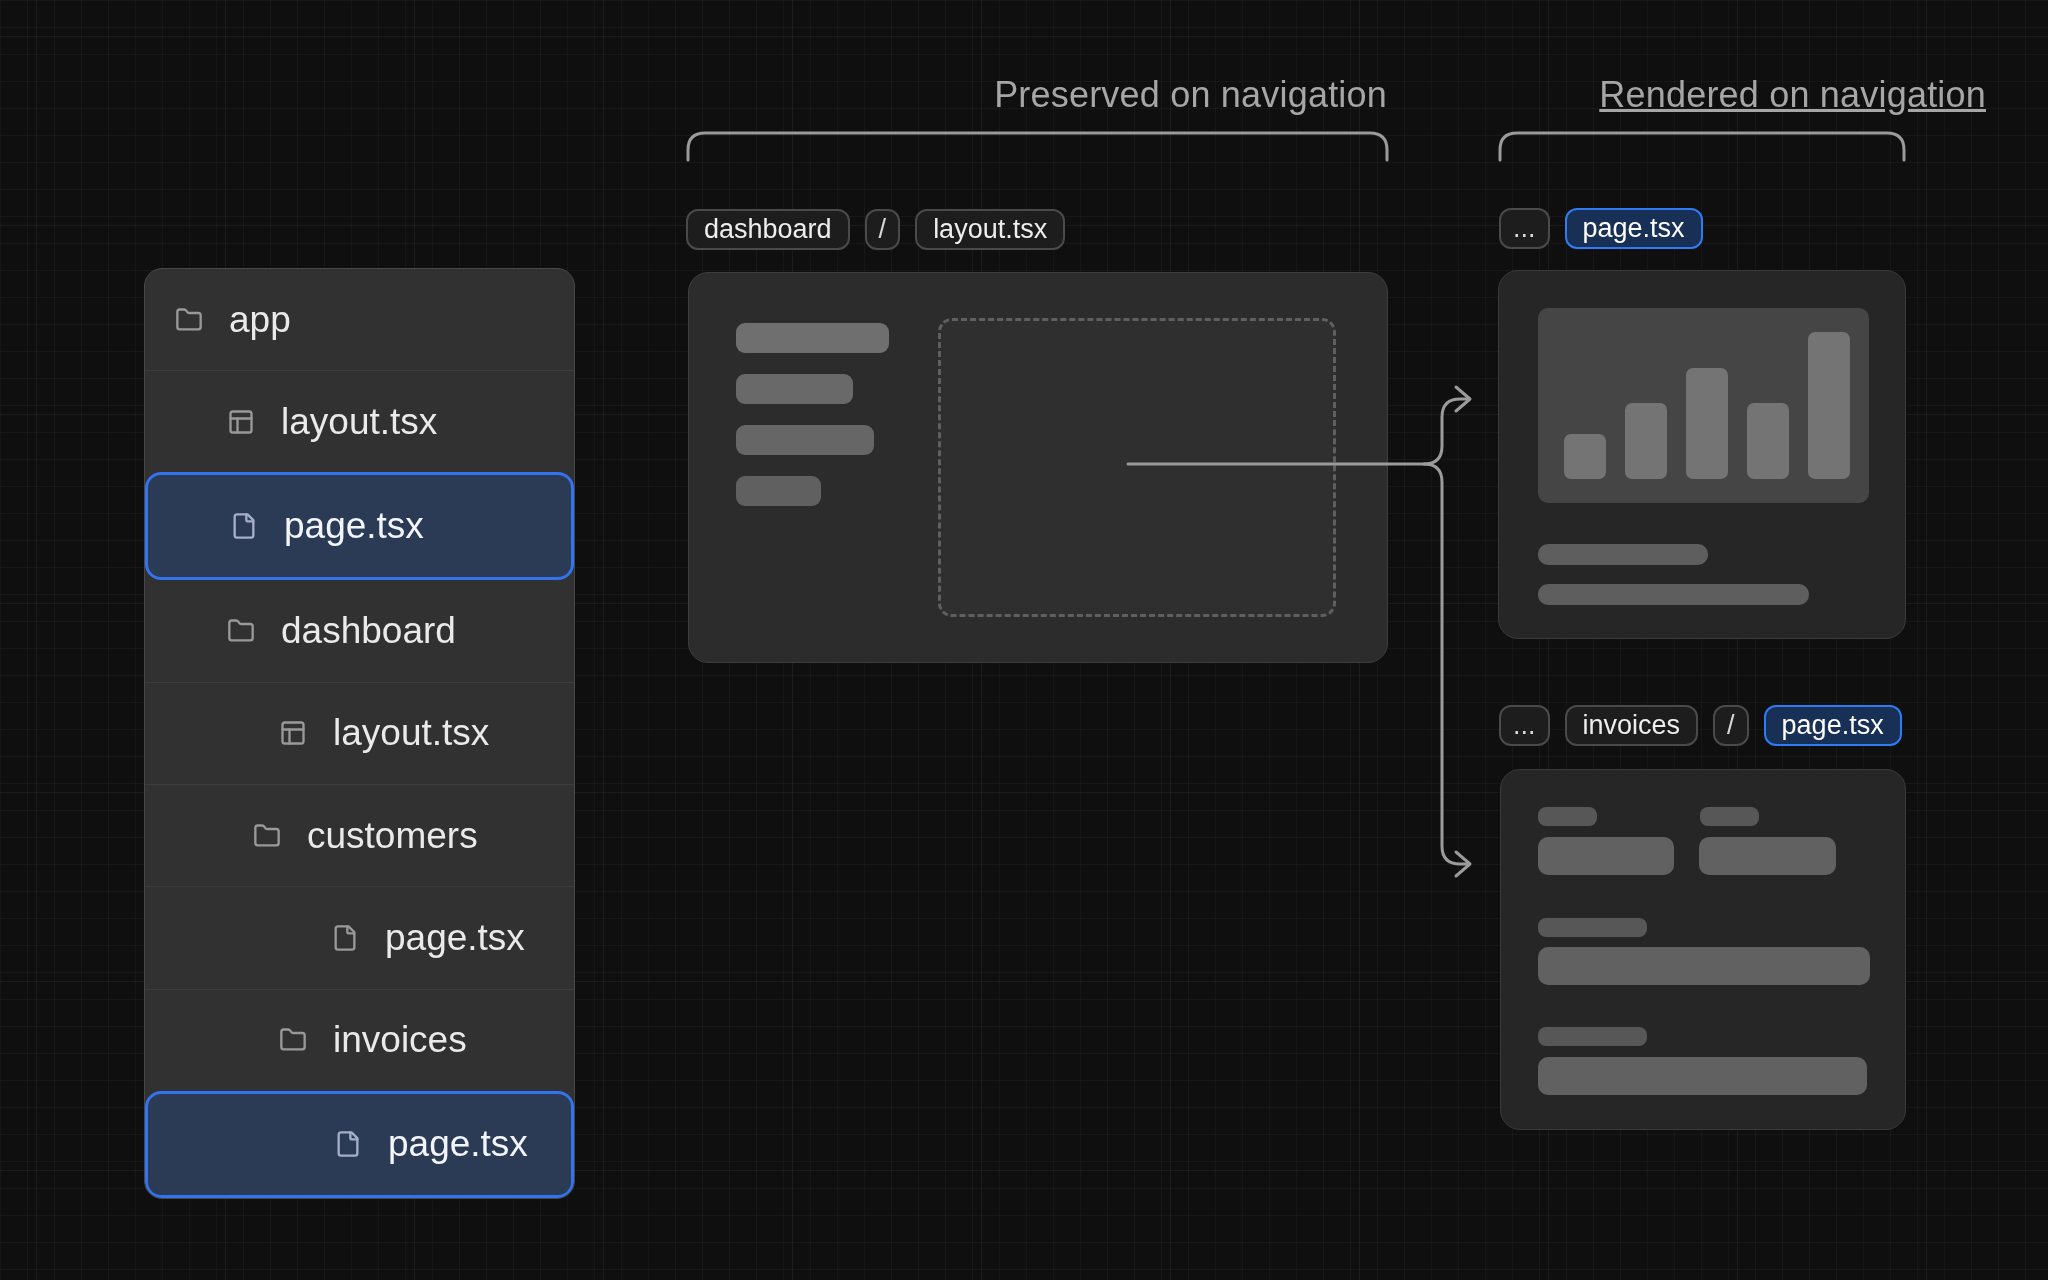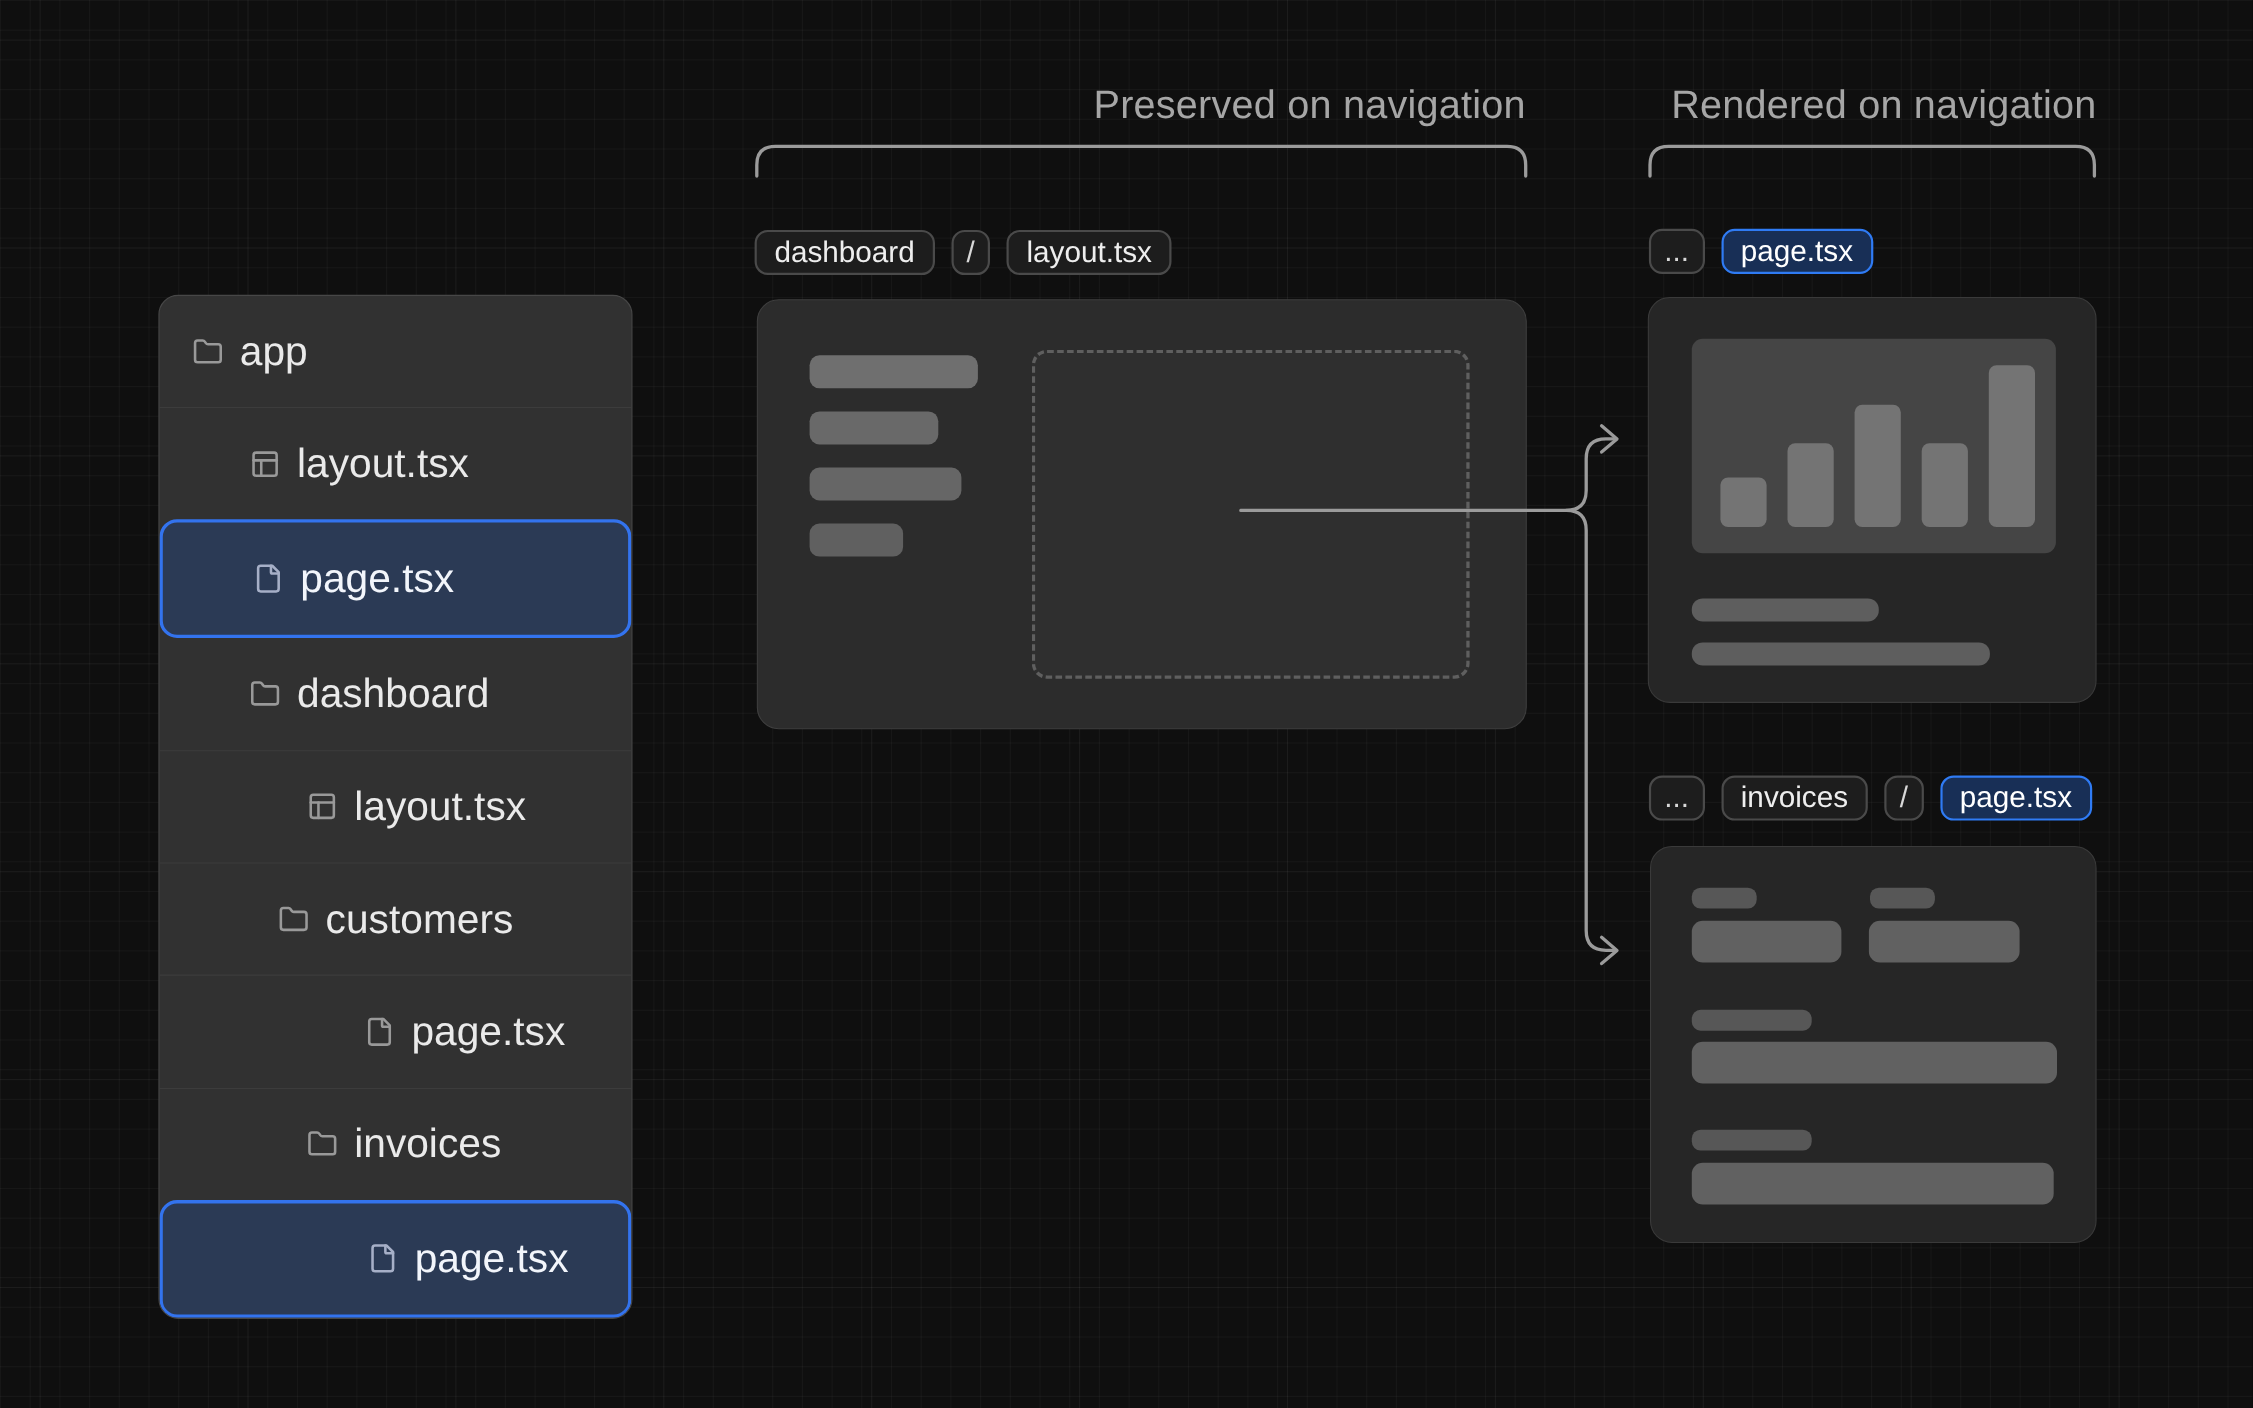--- a/index.html
+++ b/index.html
@@ -14,30 +14,30 @@
     background-size:189px 189px,189px 189px,27px 27px,27px 27px;
     background-position:36px 36px,36px 36px,0 0,0 0;
     font-family:"Liberation Sans","DejaVu Sans",sans-serif;
     -webkit-font-smoothing:antialiased;
   }
   .section-label{
     position:absolute;top:74px;font-size:36px;color:#a6a6a6;
     text-align:right;letter-spacing:.2px;
   }
   #label-preserved{left:688px;width:699px;}
-  #label-rendered{left:1498px;width:408px;}
+  #label-rendered{left:1578px;width:408px;text-decoration:underline;}
 
   
   .tree{
     position:absolute;left:144px;top:268px;width:431px;height:931px;
     background:#313131;border:1px solid #474747;border-radius:18px;
     display:flex;flex-direction:column;box-sizing:border-box;overflow:hidden;
   }
   .tree-row{
-    flex:1 1 0;display:flex;align-items:center;gap:15px;
+    flex:1 1 0;display:flex;align-items:center;gap:26px;
     box-sizing:border-box;border-top:1px solid rgba(255,255,255,0.055);
   }
   .tree-row:first-child{border-top:none;}
   .tree-row.hl{
     background:#2b3a55;border:3px solid #3373ee;border-radius:16px;
   }
   .tree-row.hl + .tree-row{border-top-color:transparent;}
   .tree-label{font-size:37px;color:#eaeaea;}
   .tree-row.hl .tree-label{color:#f2f5fb;}
   .tree-icon{display:flex;align-items:center;}

